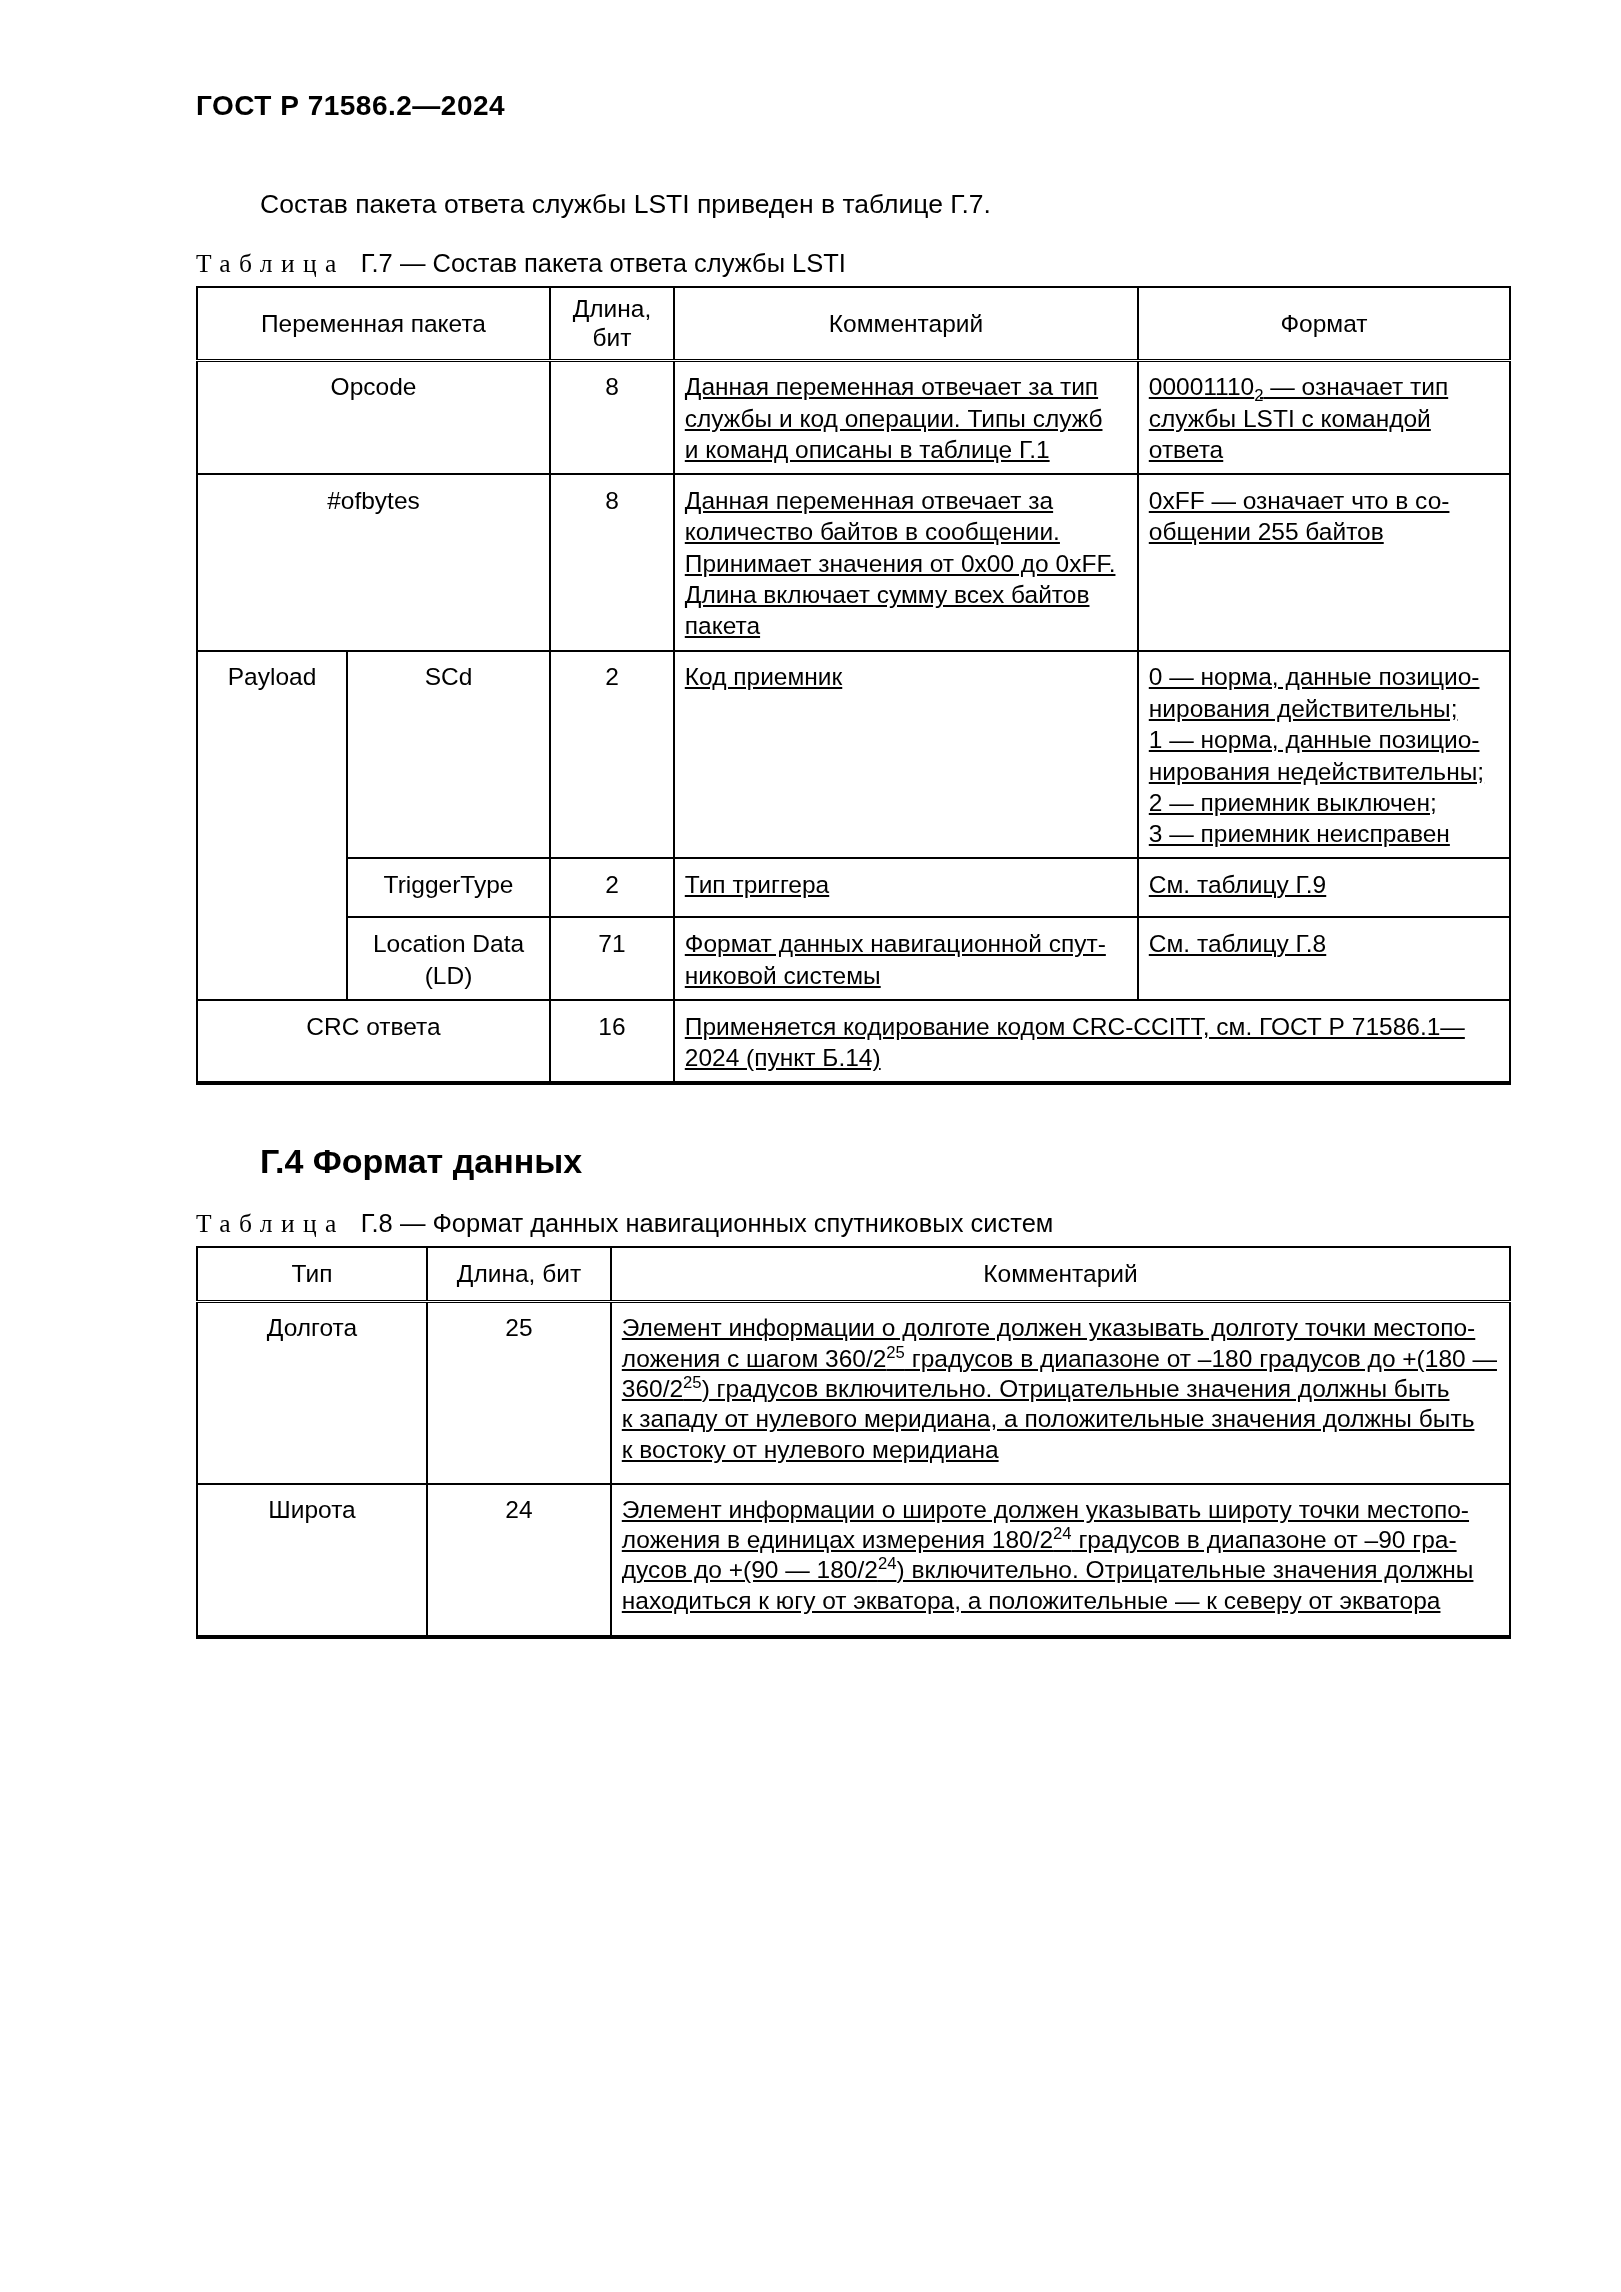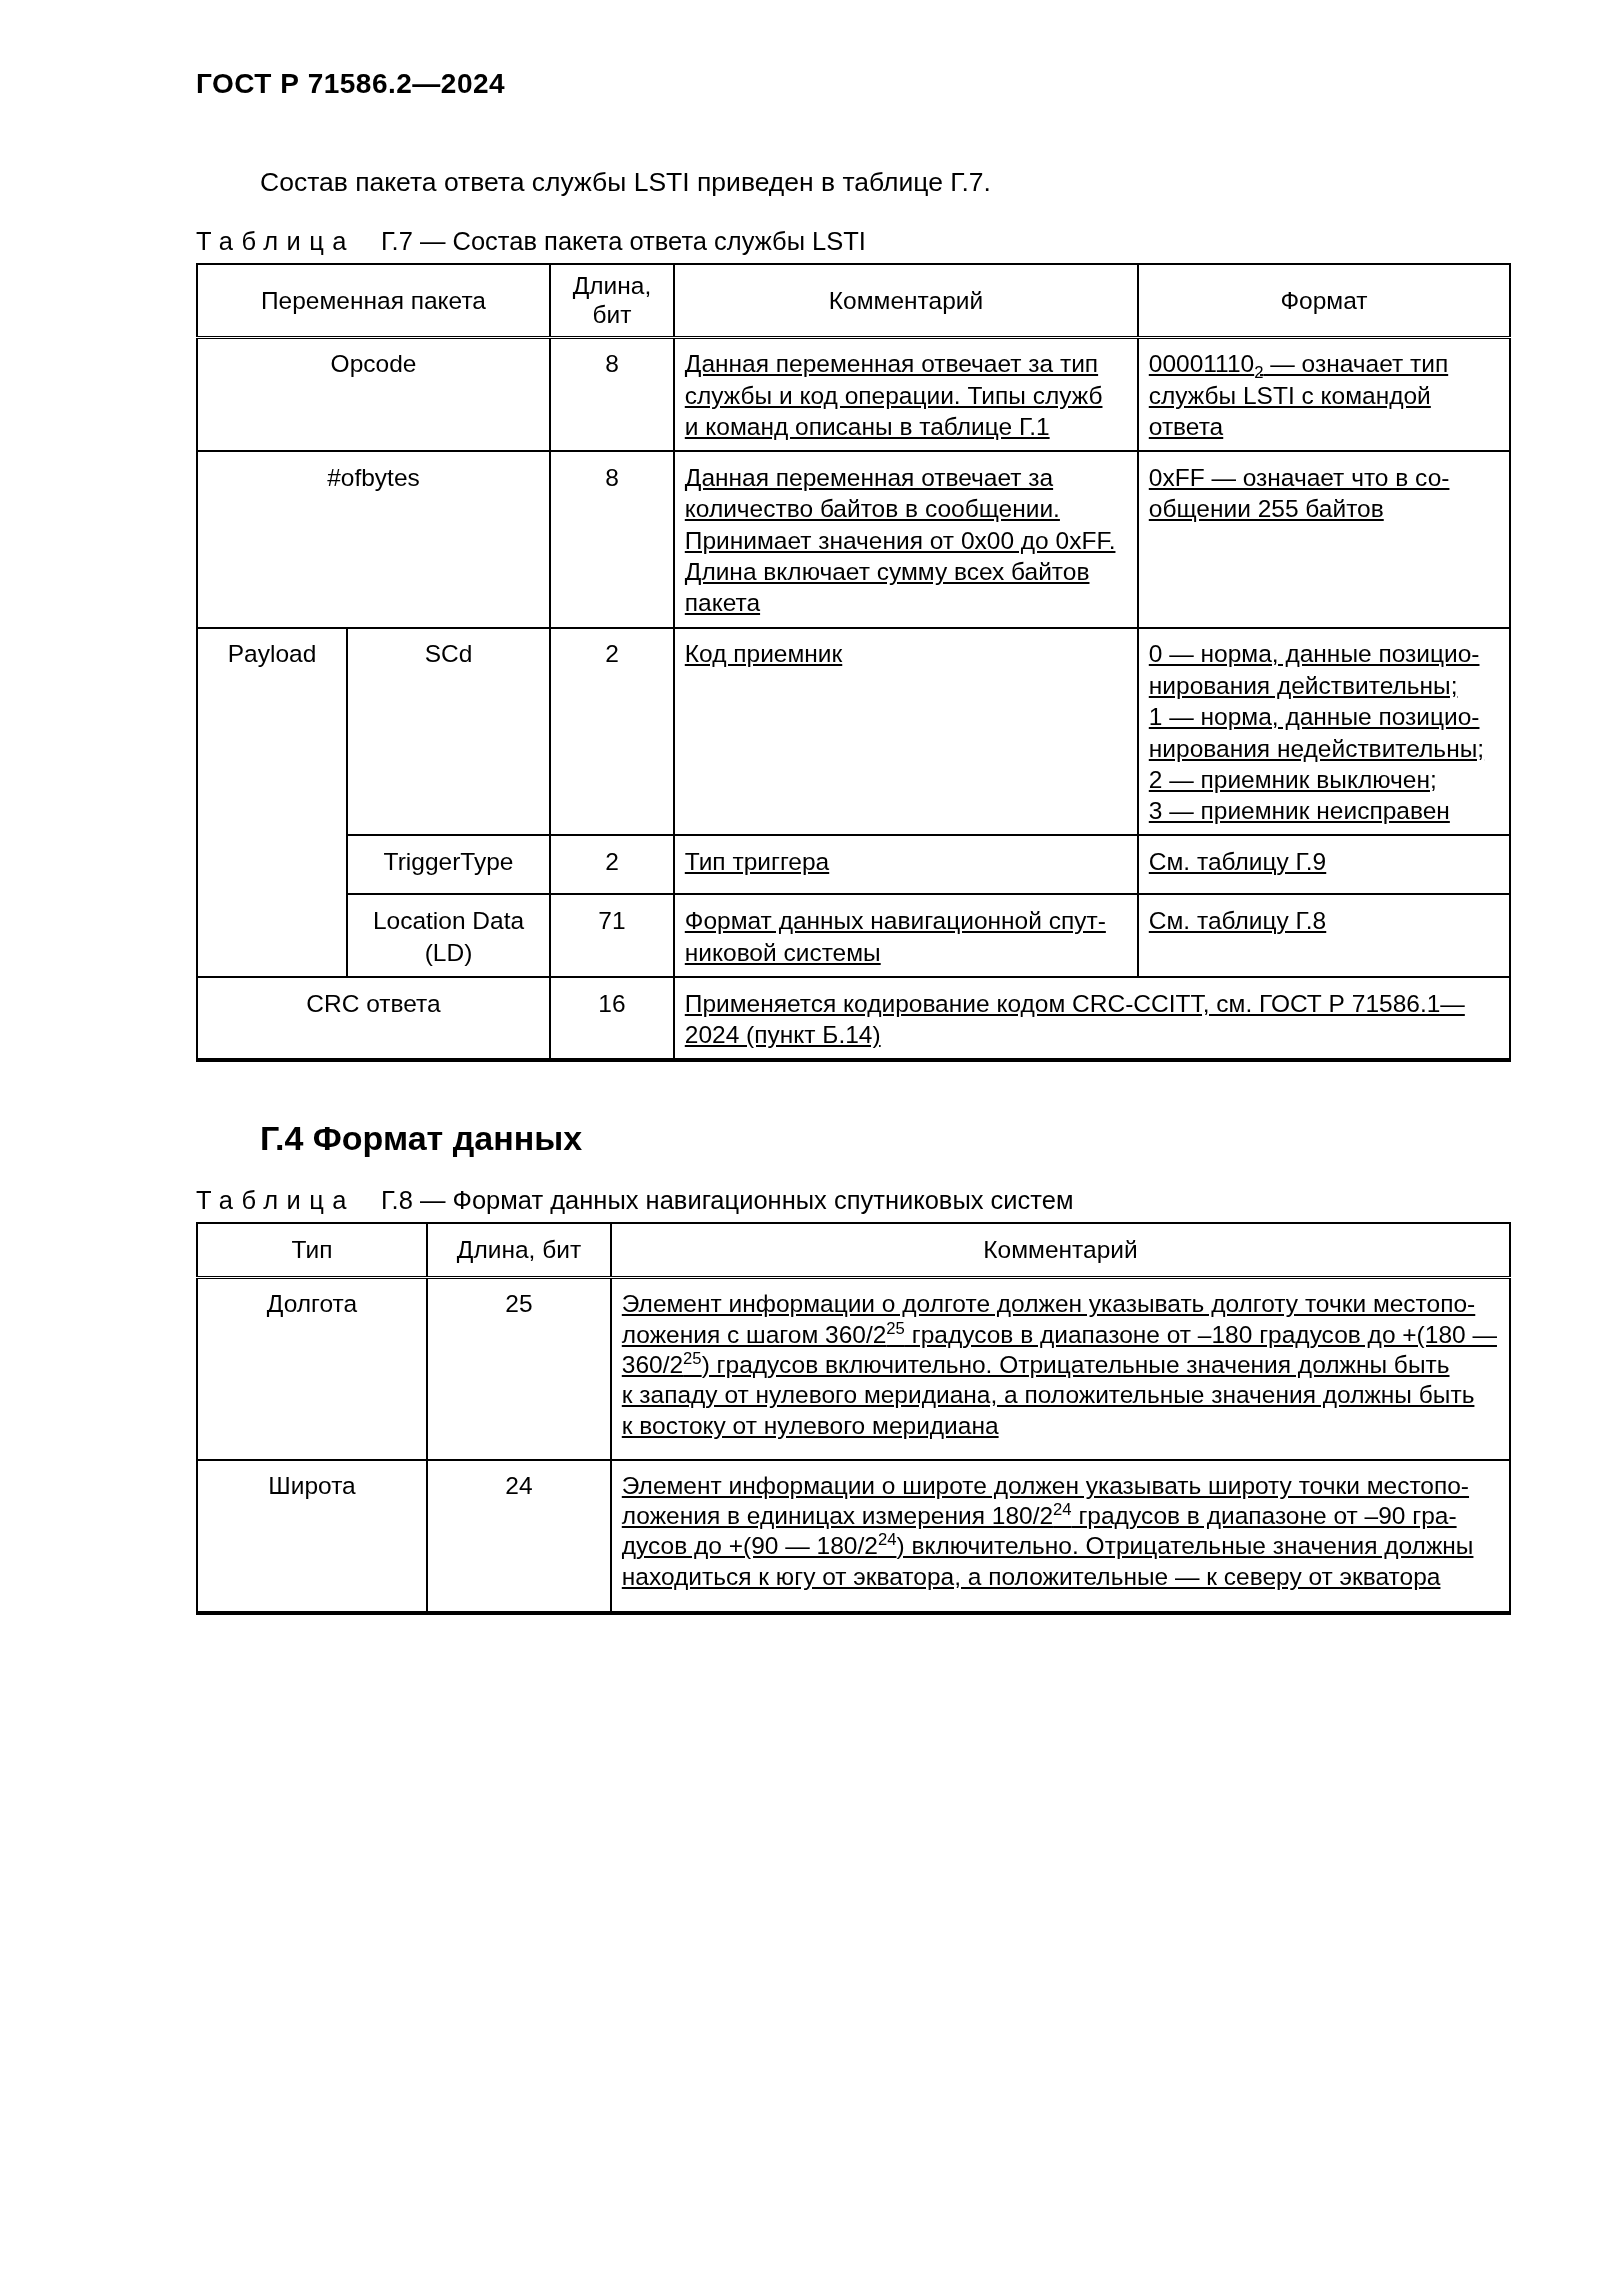--- a/index.html
+++ b/index.html
@@ -6,21 +6,21 @@
   body {
     width: 1621px; height: 2293px;
     font-family: "Liberation Sans", sans-serif;
     color: #000;
     position: relative;
     box-sizing: border-box;
   }
   .page {
     box-sizing: border-box;
     width: 1608px; height: 2293px;
-    padding: 68px 115px 0 196px;
+    padding: 90px 115px 0 196px;
   }
   .doc-code {
     font-weight: bold;
     font-size: 28px;
     letter-spacing: 0.5px;
   }
   .para {
     font-size: 26.5px;
     margin: 0;
     padding-left: 64px;
@@ -33,21 +33,22 @@
     margin: 57px 0 0 0;
     padding-left: 64px;
   }
   .intro-g8 { margin-top: 15.7px; }
   .caption {
     font-size: 25.5px;
     margin: 28px 0 6.9px 0;
   }
   .caption .spaced {
     letter-spacing: 0.33em;
-    margin-right: 26px;
+    margin-right: 16px;
+    font-family: Liberation Serif, serif;
   }
   table {
     border-collapse: collapse;
     table-layout: fixed;
     border: 2.9px solid #000;
     border-bottom-width: 4.9px;
   }
   .tbl-g7 { width: 1313px; }
   .tbl-g8 { width: 1313px; }
   th, td {

